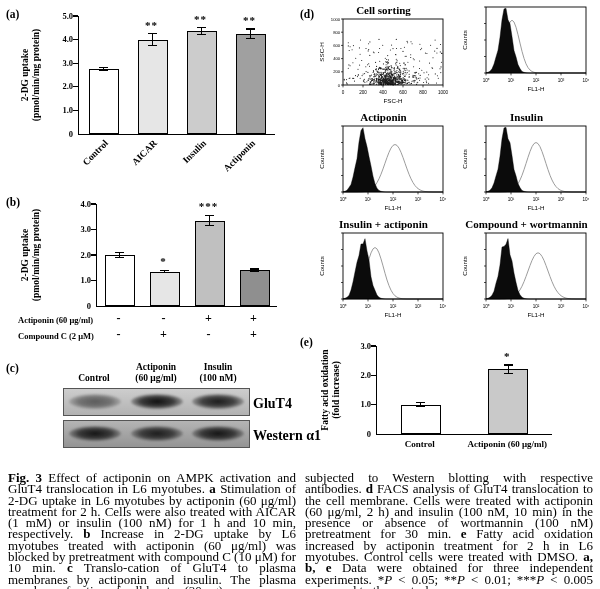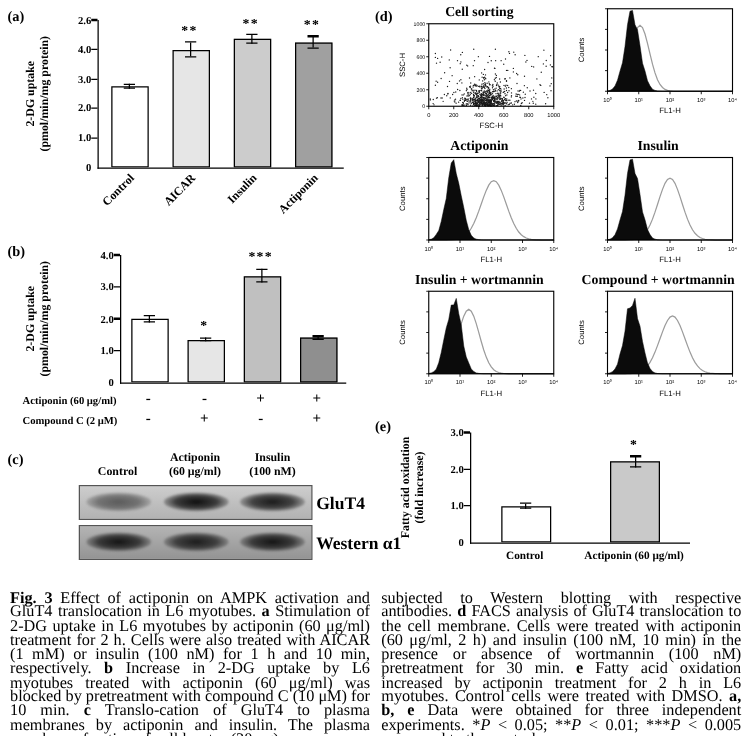--- a/index.html
+++ b/index.html
@@ -65,21 +65,21 @@
       </div>
       <div class="tick-label" style="left: 23px; top: 122.5px; width: 32px;">0</div>
       <div class="tick-label" style="left: 23px; top: 98.9px; width: 32px;">1.0</div>
       <div class="tickmark" style="left: 55px; top: 103.8px; width: 5px; height: 1.2px;"></div>
       <div class="tick-label" style="left: 23px; top: 75.3px; width: 32px;">2.0</div>
       <div class="tickmark" style="left: 55px; top: 80.2px; width: 5px; height: 1.2px;"></div>
       <div class="tick-label" style="left: 23px; top: 51.7px; width: 32px;">3.0</div>
       <div class="tickmark" style="left: 55px; top: 56.6px; width: 5px; height: 1.2px;"></div>
       <div class="tick-label" style="left: 23px; top: 28.1px; width: 32px;">4.0</div>
       <div class="tickmark" style="left: 55px; top: 33px; width: 5px; height: 1.2px;"></div>
-      <div class="tick-label" style="left: 23px; top: 4.5px; width: 32px;">2.6</div>
+      <div class="tick-label" style="left: 23px; top: 4.5px; width: 32px;">5.0</div>
       <div class="tickmark" style="left: 55px; top: 9.4px; width: 5px; height: 1.2px;"></div>
       <div class="xlab-rot" style="left: 14.5px; top: 132px; width: 70px;">Control</div>
       <div class="sig" style="left: 111.5px; top: 12.7px; width: 44px;">**</div>
       <div class="xlab-rot" style="left: 63.5px; top: 132px; width: 70px;">AICAR</div>
       <div class="sig" style="left: 160.5px; top: 6.8px; width: 44px;">**</div>
       <div class="xlab-rot" style="left: 112.5px; top: 132px; width: 70px;">Insulin</div>
       <div class="sig" style="left: 209.5px; top: 7.98px; width: 44px;">**</div>
       <div class="xlab-rot" style="left: 161.5px; top: 132px; width: 70px;">Actiponin</div>
     </div>
 
@@ -1113,21 +1113,21 @@
             <text x="76" y="77.6" font-size="4.6" text-anchor="middle">10²</text>
             <line x1="101" y1="69" x2="101" y2="71.4" stroke="#000" stroke-width="0.7"></line>
             <text x="101" y="77.6" font-size="4.6" text-anchor="middle">10³</text>
             <line x1="126" y1="69" x2="126" y2="71.4" stroke="#000" stroke-width="0.7"></line>
             <text x="126" y="77.6" font-size="4.6" text-anchor="middle">10⁴</text>
             <text x="76" y="86.5" font-size="6.2" text-anchor="middle">FL1-H</text>
             <text x="7" y="36" font-size="6.2" text-anchor="middle" transform="rotate(-90 7 36)">Counts</text>
           </svg></div>
     </div>
     <div class="facs-cell">
-      <div class="facs-title">Insulin + wortmannin</div>
+      <div class="facs-title">Insulin + actiponin</div>
       <div class="facs-svg" id="flow-4"><svg width="134" height="94" viewBox="0 0 134 94">
             <rect x="26" y="3" width="100" height="66" fill="#fff" stroke="none"></rect>
             <path d="M 26 69 L 26.0 69.0 L 28.0 68.9 L 30.0 68.8 L 32.0 68.5 L 34.0 68.0 L 36.0 67.2 L 38.0 65.8 L 40.0 63.5 L 42.0 60.2 L 44.0 55.7 L 46.0 50.0 L 48.0 43.2 L 50.0 35.9 L 52.0 28.9 L 54.0 22.9 L 56.0 18.9 L 58.0 17.5 L 60.0 18.9 L 62.0 22.9 L 64.0 28.9 L 66.0 35.9 L 68.0 43.2 L 70.0 50.0 L 72.0 55.7 L 74.0 60.2 L 76.0 63.5 L 78.0 65.8 L 80.0 67.2 L 82.0 68.0 L 84.0 68.5 L 86.0 68.8 L 88.0 68.9 L 90.0 69.0 L 92.0 69.0 L 94.0 69.0 L 96.0 69.0 L 98.0 69.0 L 100.0 69.0 L 102.0 69.0 L 104.0 69.0 L 106.0 69.0 L 108.0 69.0 L 110.0 69.0 L 112.0 69.0 L 114.0 69.0 L 116.0 69.0 L 118.0 69.0 L 120.0 69.0 L 122.0 69.0 L 124.0 69.0 L 126.0 69.0 L 126 69" fill="none" stroke="#9c9c9c" stroke-width="1"></path>
             <path d="M 26 69 L 26.0 68.8 L 28.0 68.3 L 30.0 67.3 L 32.0 65.4 L 34.0 60.1 L 36.0 51.9 L 38.0 41.9 L 40.0 32.3 L 42.0 25.5 L 44.0 14.0 L 46.0 13.9 L 48.0 8.7 L 50.0 20.9 L 52.0 29.9 L 54.0 46.8 L 56.0 55.5 L 58.0 60.3 L 60.0 65.1 L 62.0 67.2 L 64.0 68.3 L 66.0 68.7 L 68.0 68.9 L 70.0 69.0 L 72.0 69.0 L 74.0 69.0 L 76.0 69.0 L 78.0 69.0 L 80.0 69.0 L 82.0 69.0 L 84.0 69.0 L 86.0 69.0 L 88.0 69.0 L 90.0 69.0 L 92.0 69.0 L 94.0 69.0 L 96.0 69.0 L 98.0 69.0 L 100.0 69.0 L 102.0 69.0 L 104.0 69.0 L 106.0 69.0 L 108.0 69.0 L 110.0 69.0 L 112.0 69.0 L 114.0 69.0 L 116.0 69.0 L 118.0 69.0 L 120.0 69.0 L 122.0 69.0 L 124.0 69.0 L 126.0 69.0 L 126 69 Z" fill="#0b0b0b" stroke="#000" stroke-width="0.4"></path>
             <line x1="24" y1="69" x2="26" y2="69" stroke="#000" stroke-width="0.7"></line>
             <line x1="24" y1="52.5" x2="26" y2="52.5" stroke="#000" stroke-width="0.7"></line>
             <line x1="24" y1="36" x2="26" y2="36" stroke="#000" stroke-width="0.7"></line>
             <line x1="24" y1="19.5" x2="26" y2="19.5" stroke="#000" stroke-width="0.7"></line>
             <line x1="24" y1="3" x2="26" y2="3" stroke="#000" stroke-width="0.7"></line>
             <rect x="26" y="3" width="100" height="66" fill="none" stroke="#000" stroke-width="0.9"></rect>

